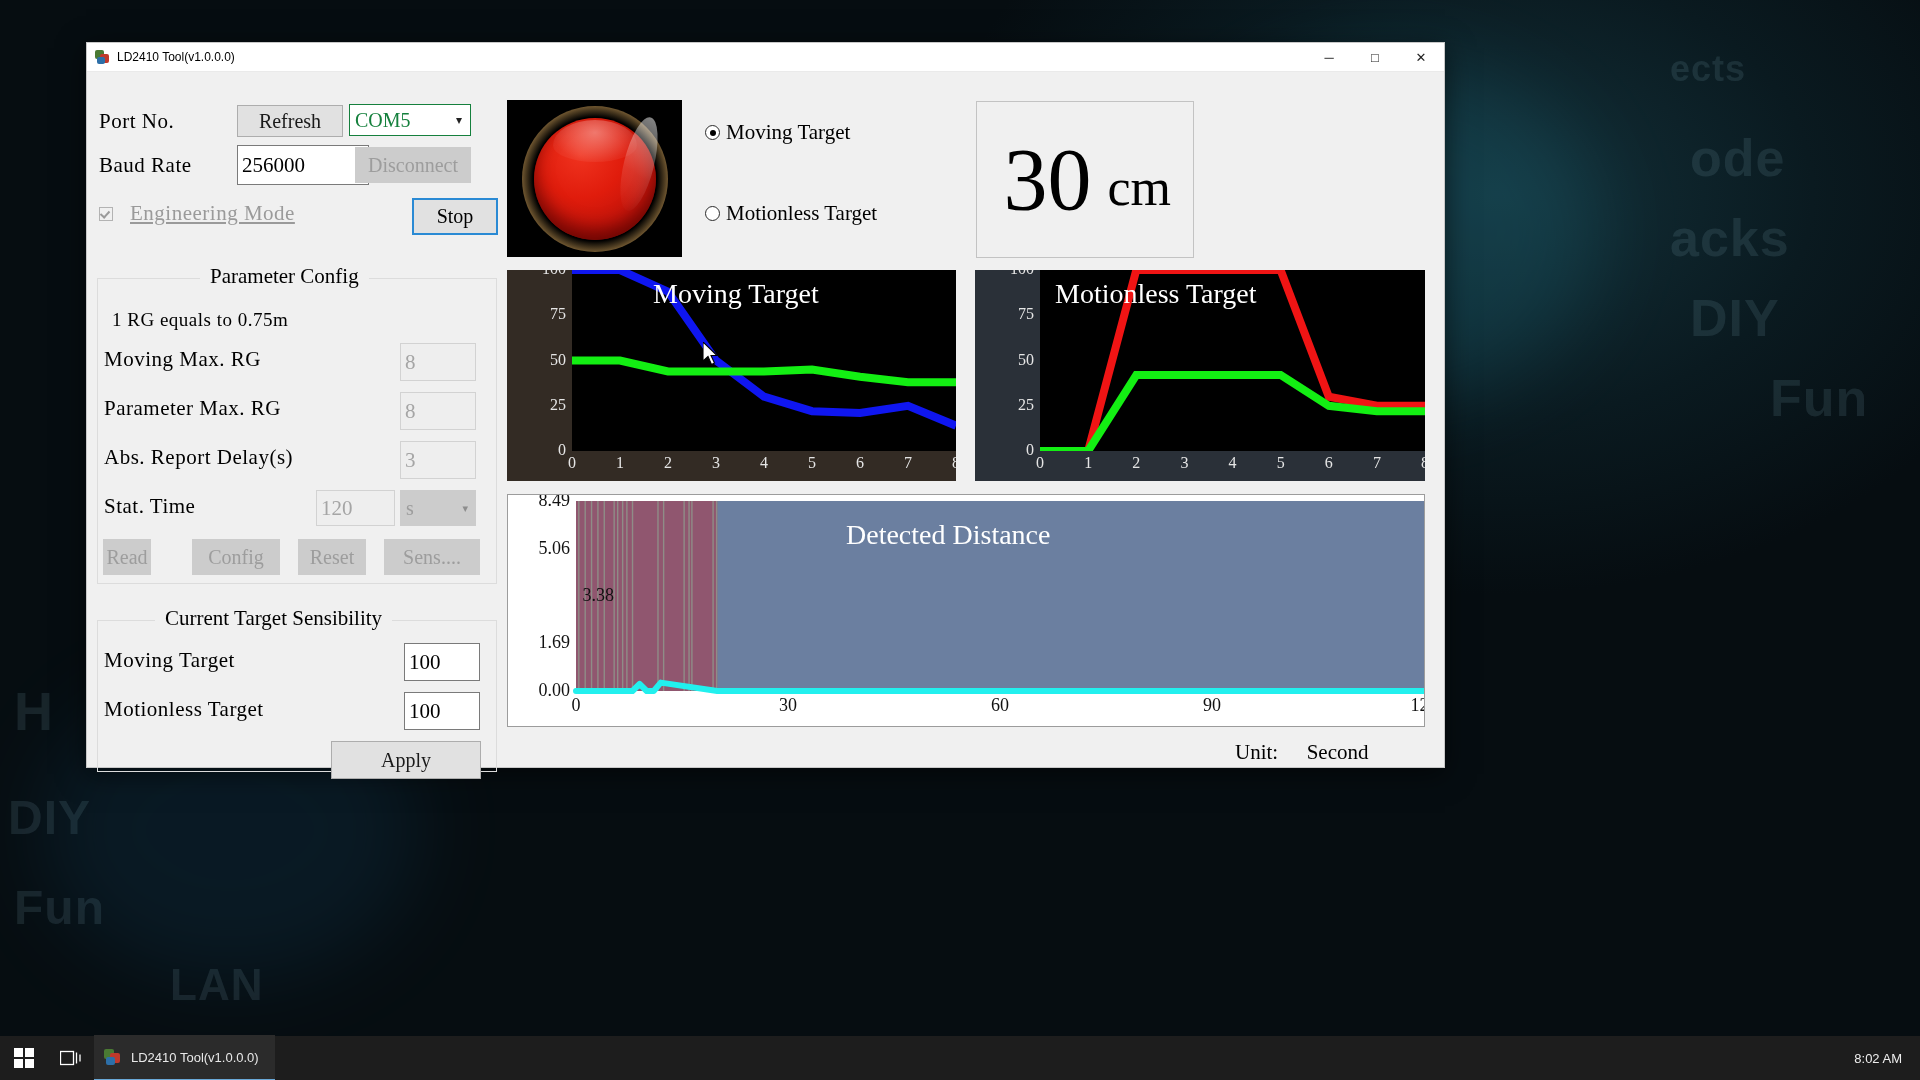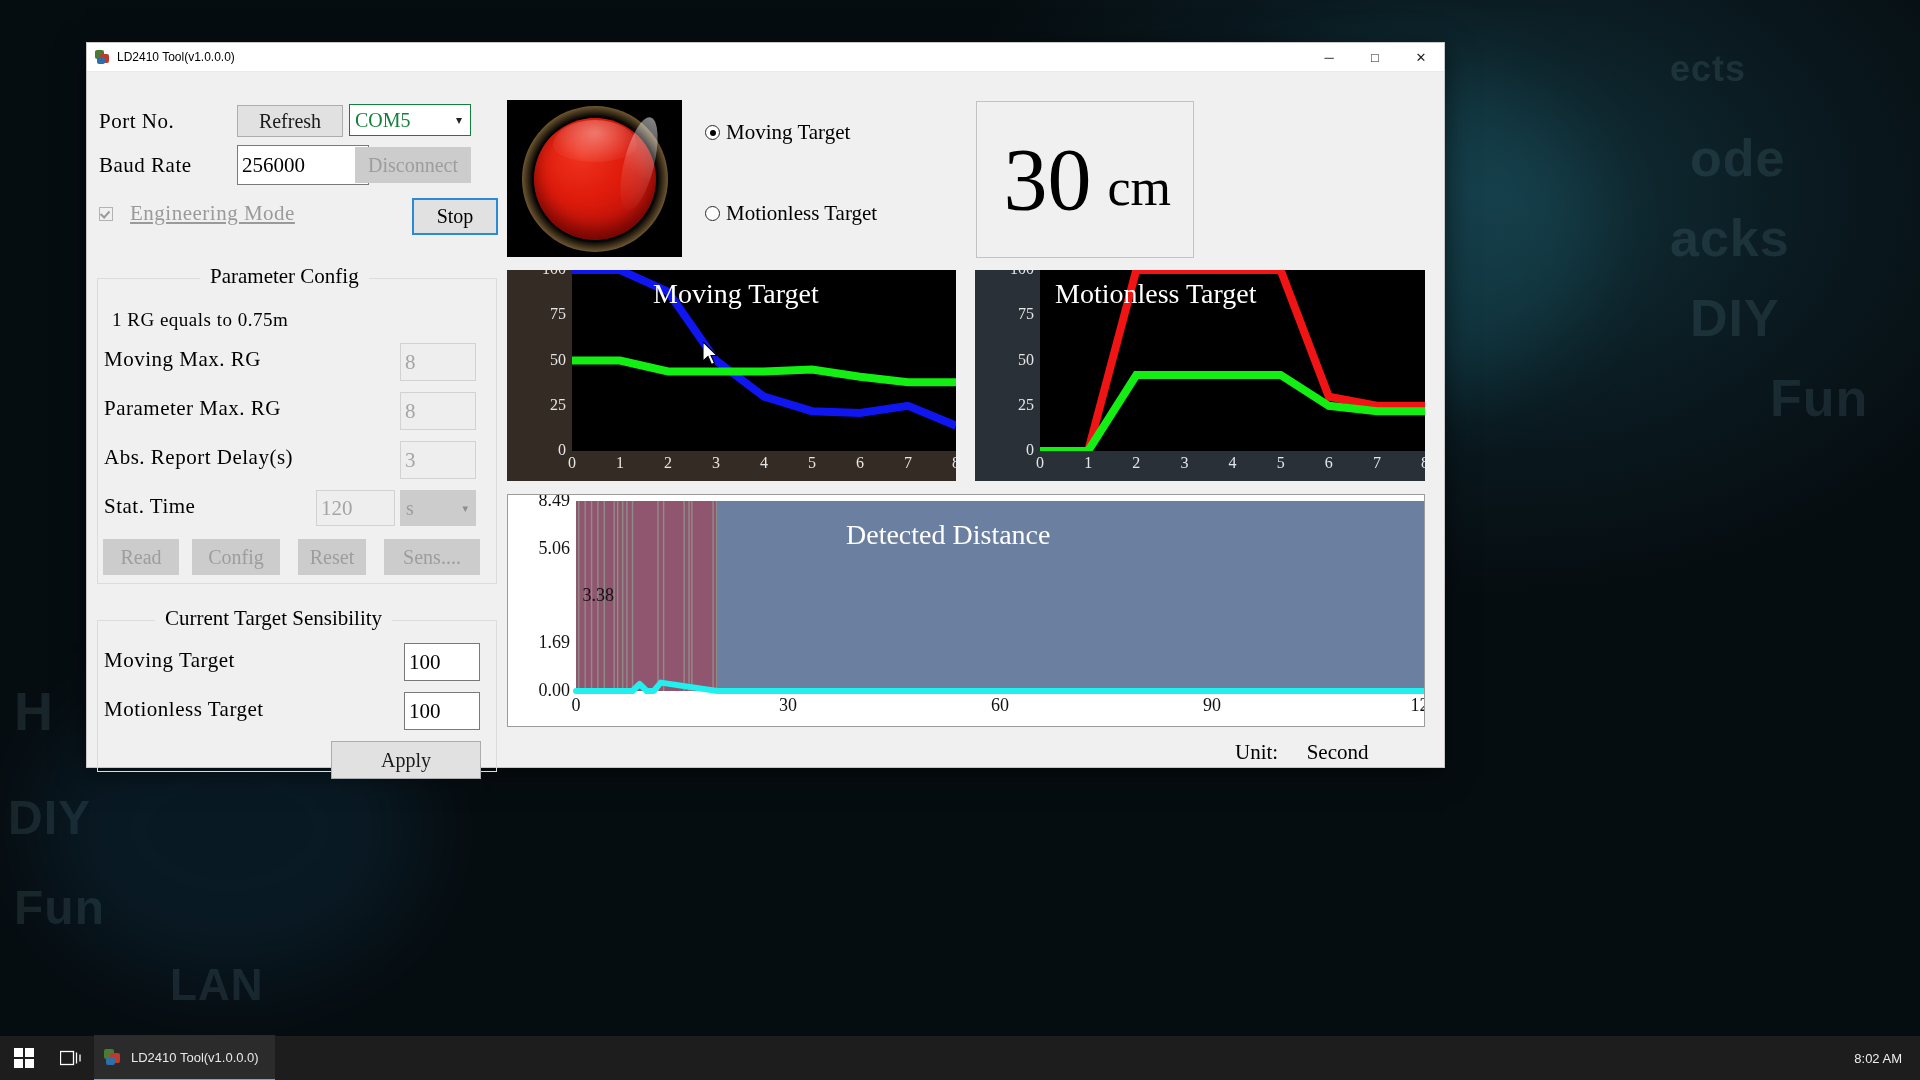--- a/index.html
+++ b/index.html
@@ -389,21 +389,21 @@
 
           <div class="row-label" style="left:6px; top:215px;">Stat. Time</div>
           <input class="ctl ro" style="left: 218px; top: 211px; width: 79px; height: 36px;" readonly="" value="120">
           <div style="position:absolute; left:302px; top:211px; width:76px; height:36px;">
             <select class="ctl" style="left:0; top:0; width:76px; height:36px; background:#cccccc; border:1px solid #cccccc; color:#9d9d9d;">
               <option>s</option>
             </select>
             <span style="position:absolute; right:8px; top:50%; transform:translateY(-50%); font-size:11px; color:#8d8d8d; font-family:'Liberation Sans',sans-serif;">▾</span>
           </div>
 
-          <button class="ctl gray" style="left:5px; top:260px; width:76px; height:36px;">Read</button>
+          <button class="ctl gray" style="left:5px; top:260px; width:48px; height:36px;">Read</button>
           <button class="ctl gray" style="left:94px; top:260px; width:88px; height:36px;">Config</button>
           <button class="ctl gray" style="left:200px; top:260px; width:68px; height:36px;">Reset</button>
           <button class="ctl gray" style="left:286px; top:260px; width:96px; height:36px;">Sens....</button>
         </div>
 
         <div class="groupbox" style="left:10px; top:548px; width:400px; height:152px;">
           <div class="gb-title" style="left:57px;">Current Target Sensibility</div>
 
           <div class="row-label" style="left:6px; top:27px;">Moving Target</div>
           <input class="ctl" style="left: 306px; top: 22px; width: 76px; height: 38px;" value="100">

